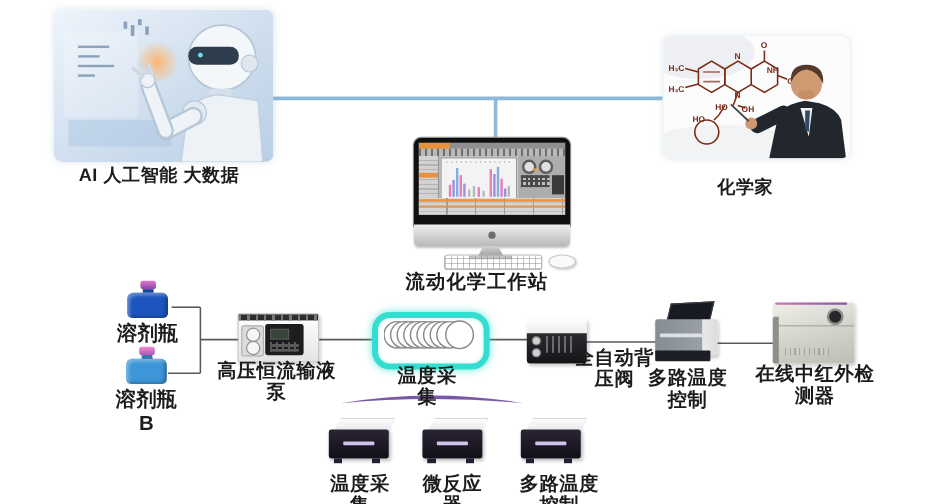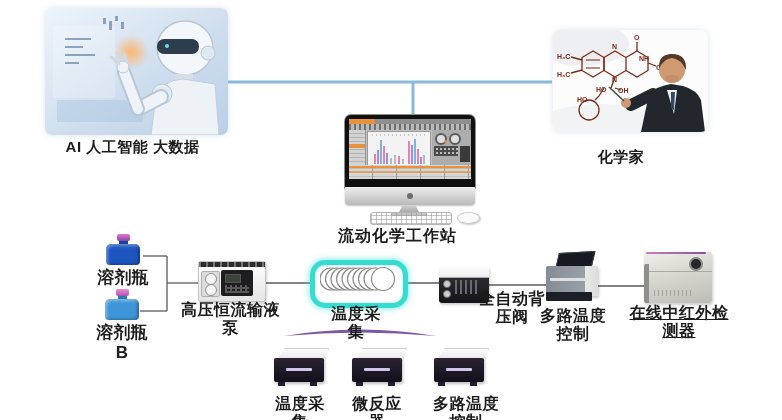--- a/index.html
+++ b/index.html
@@ -344,21 +344,21 @@
   </div>
   <div class="label lbl-dev" style="left:533px;top:307px;width:80px;">多路温度控制</div>
 
   <div class="detector">
     <div class="detector-topline"></div>
     <div class="detector-port"></div>
     <div class="detector-seam"></div>
     <div class="detector-side"></div>
     <div class="detector-vents"></div>
   </div>
-  <div class="label lbl-dev" style="left:624px;top:304px;width:110px;text-decoration:underline;">在线中红外检测器</div>
+  <div class="label lbl-dev" style="left:624px;top:304px;width:110px;">在线中红外检测器</div>
 
   <div class="mini-box" style="left:274px;top:348px;">
     <div class="mini-top"></div>
       <div class="mini-front">
         <div class="mini-slot"></div>
       </div>
       <div class="mini-feet"></div>
   </div>
   <div class="label lbl-dev" style="left:271px;top:395px;width:58px;">温度采集</div>
 

